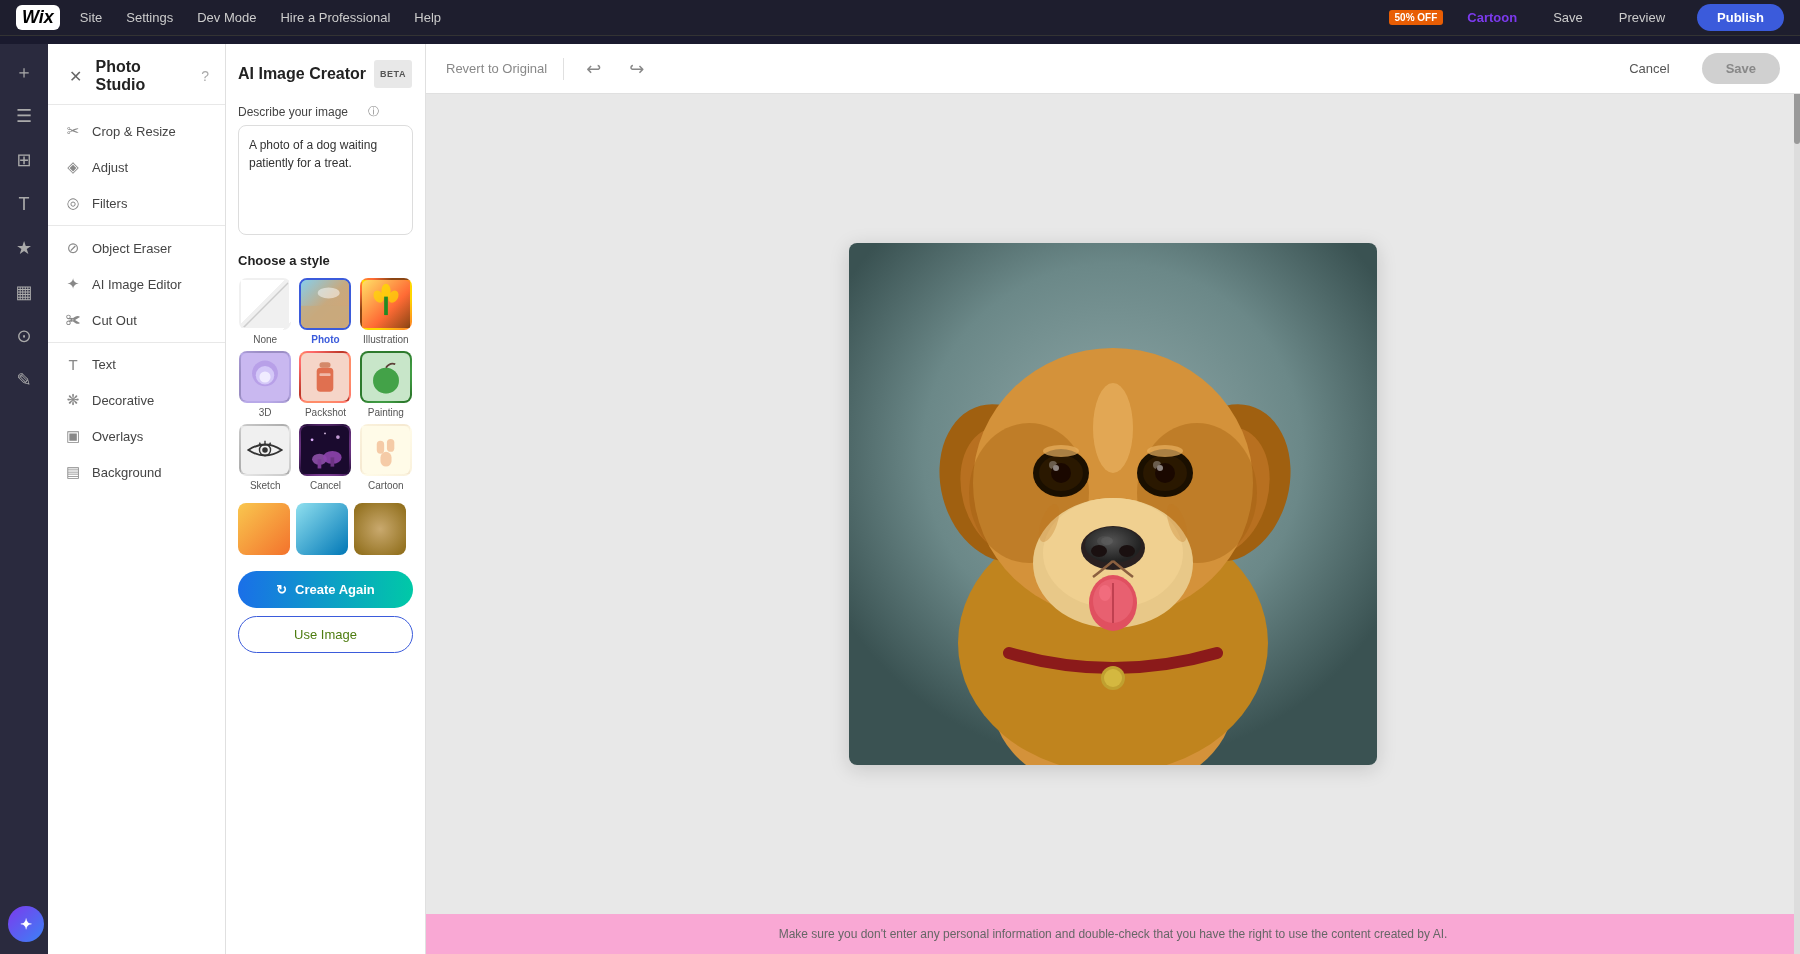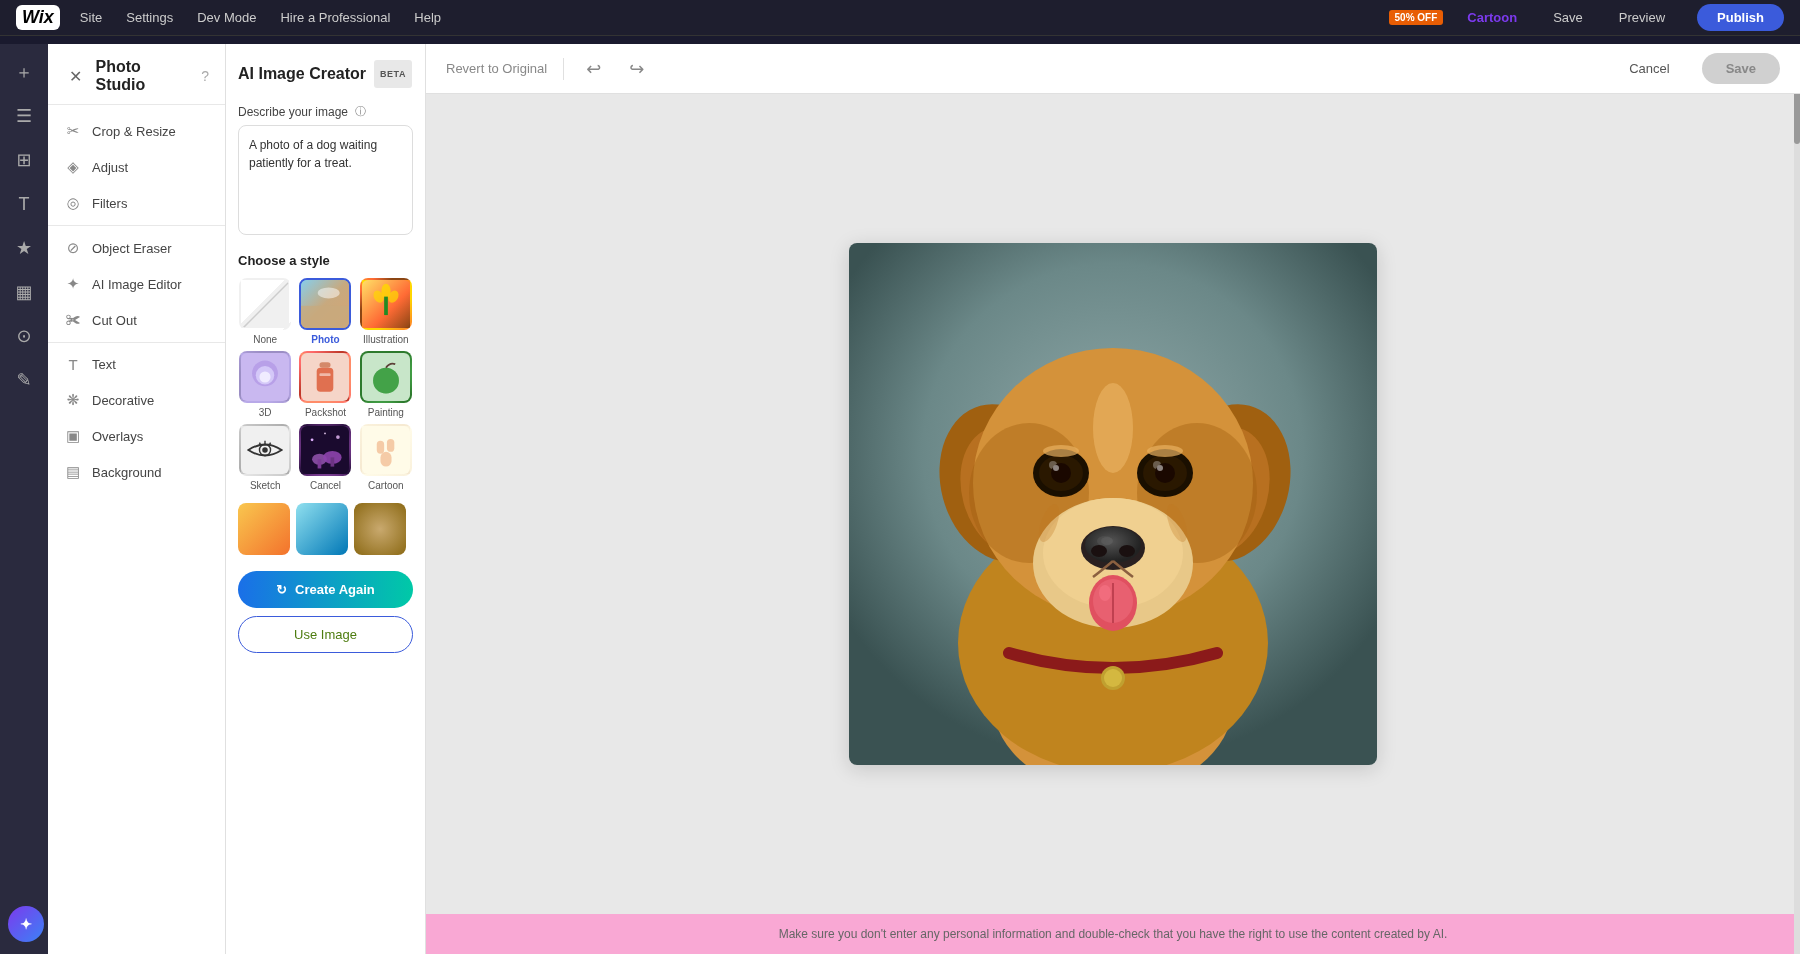--- a/index.html
+++ b/index.html
@@ -68,21 +68,21 @@
       background: #fff; border-right: 1px solid #e0e0e0; z-index: 80; overflow-y: auto;
       padding: 16px 12px;
     }
     .ai-panel-header { display: flex; align-items: center; gap: 8px; margin-bottom: 16px; }
     .ai-panel-title { font-size: 16px; font-weight: 600; color: #222; }
     .beta-badge {
       background: #e8e8e8; color: #555; font-size: 9px; font-weight: 700;
       padding: 9px 6px; border-radius: 3px; text-transform: uppercase; letter-spacing: 0.5px;
     }
 
-    .describe-label { font-size: 12px; color: #444; margin-bottom: 6px; display: flex; align-items: center; gap: 7px; }
+    .describe-label { font-size: 12px; color: #444; margin-bottom: 6px; display: flex; align-items: center; gap: 20px; }
     .info-icon { color: #888; font-size: 11px; }
     .describe-textarea {
       width: 100%; height: 110px; border: 1px solid #ddd; border-radius: 8px;
       padding: 10px; font-size: 12px; color: #333; resize: none; line-height: 1.5;
       font-family: inherit;
     }
 
     .choose-style-label { font-size: 13px; font-weight: 600; color: #222; margin: 14px 0 10px 0; }
 
     .style-grid { display: grid; grid-template-columns: repeat(3, 1fr); gap: 6px; margin-bottom: 12px; }

